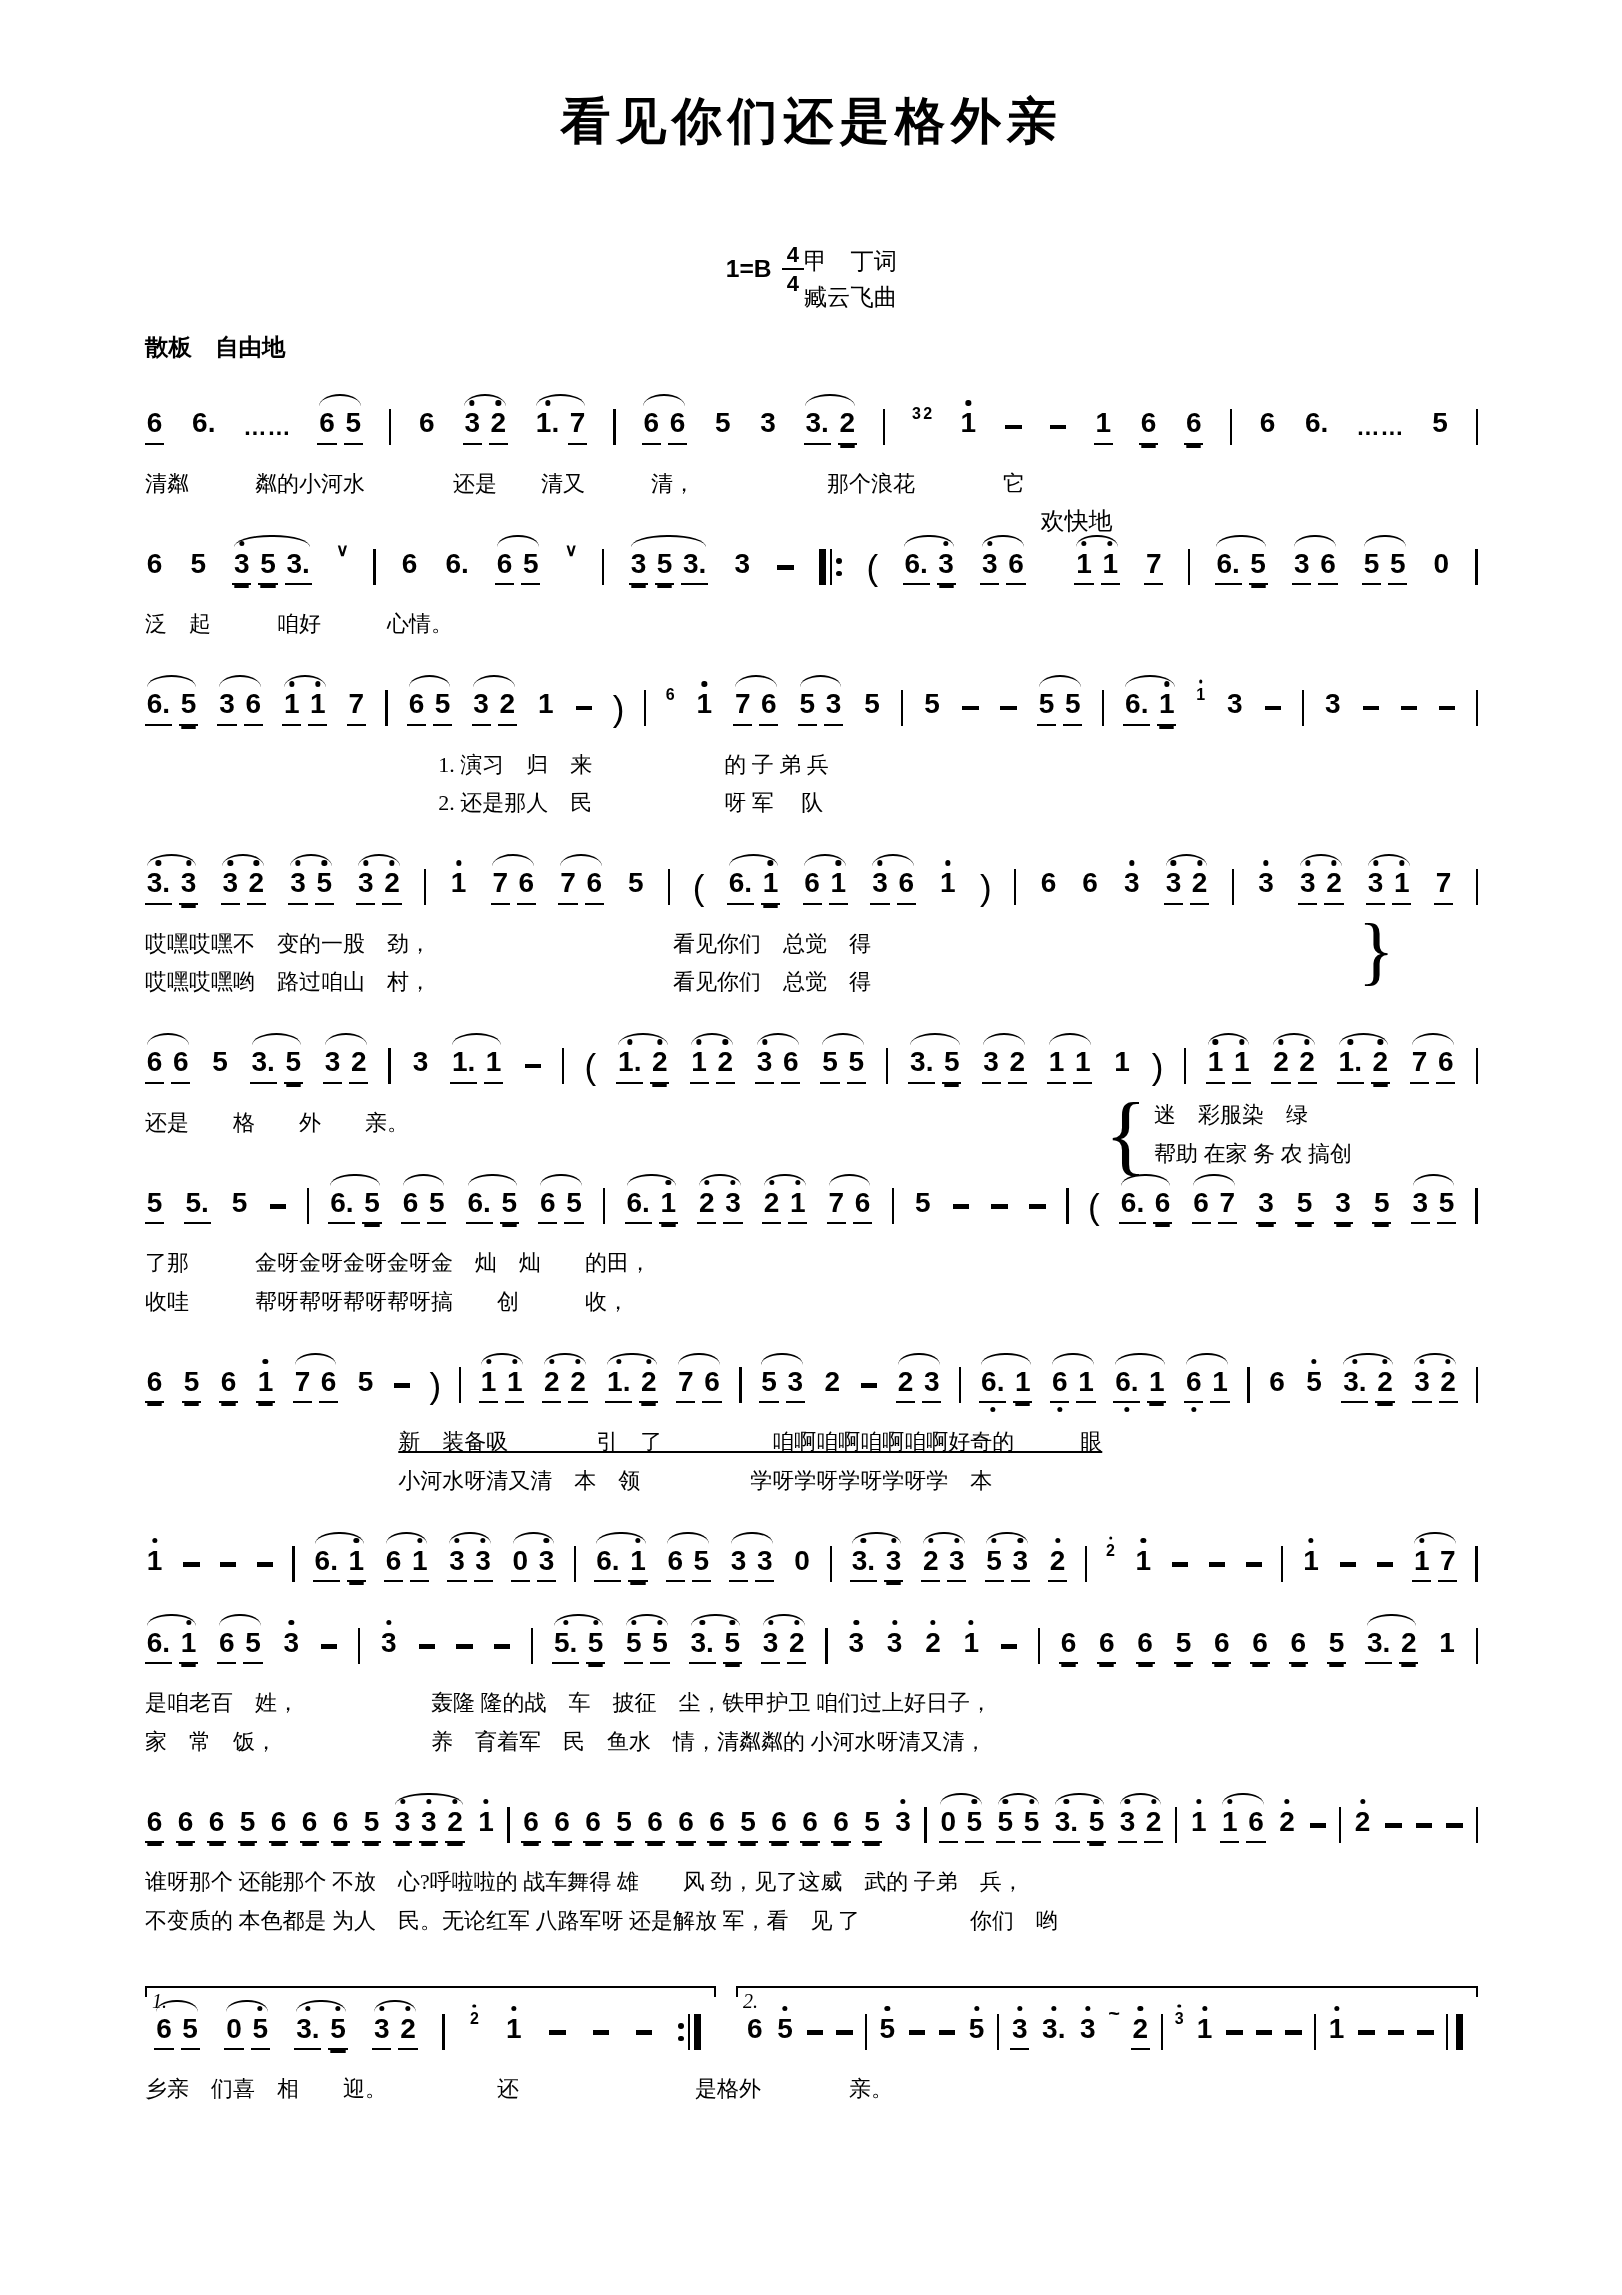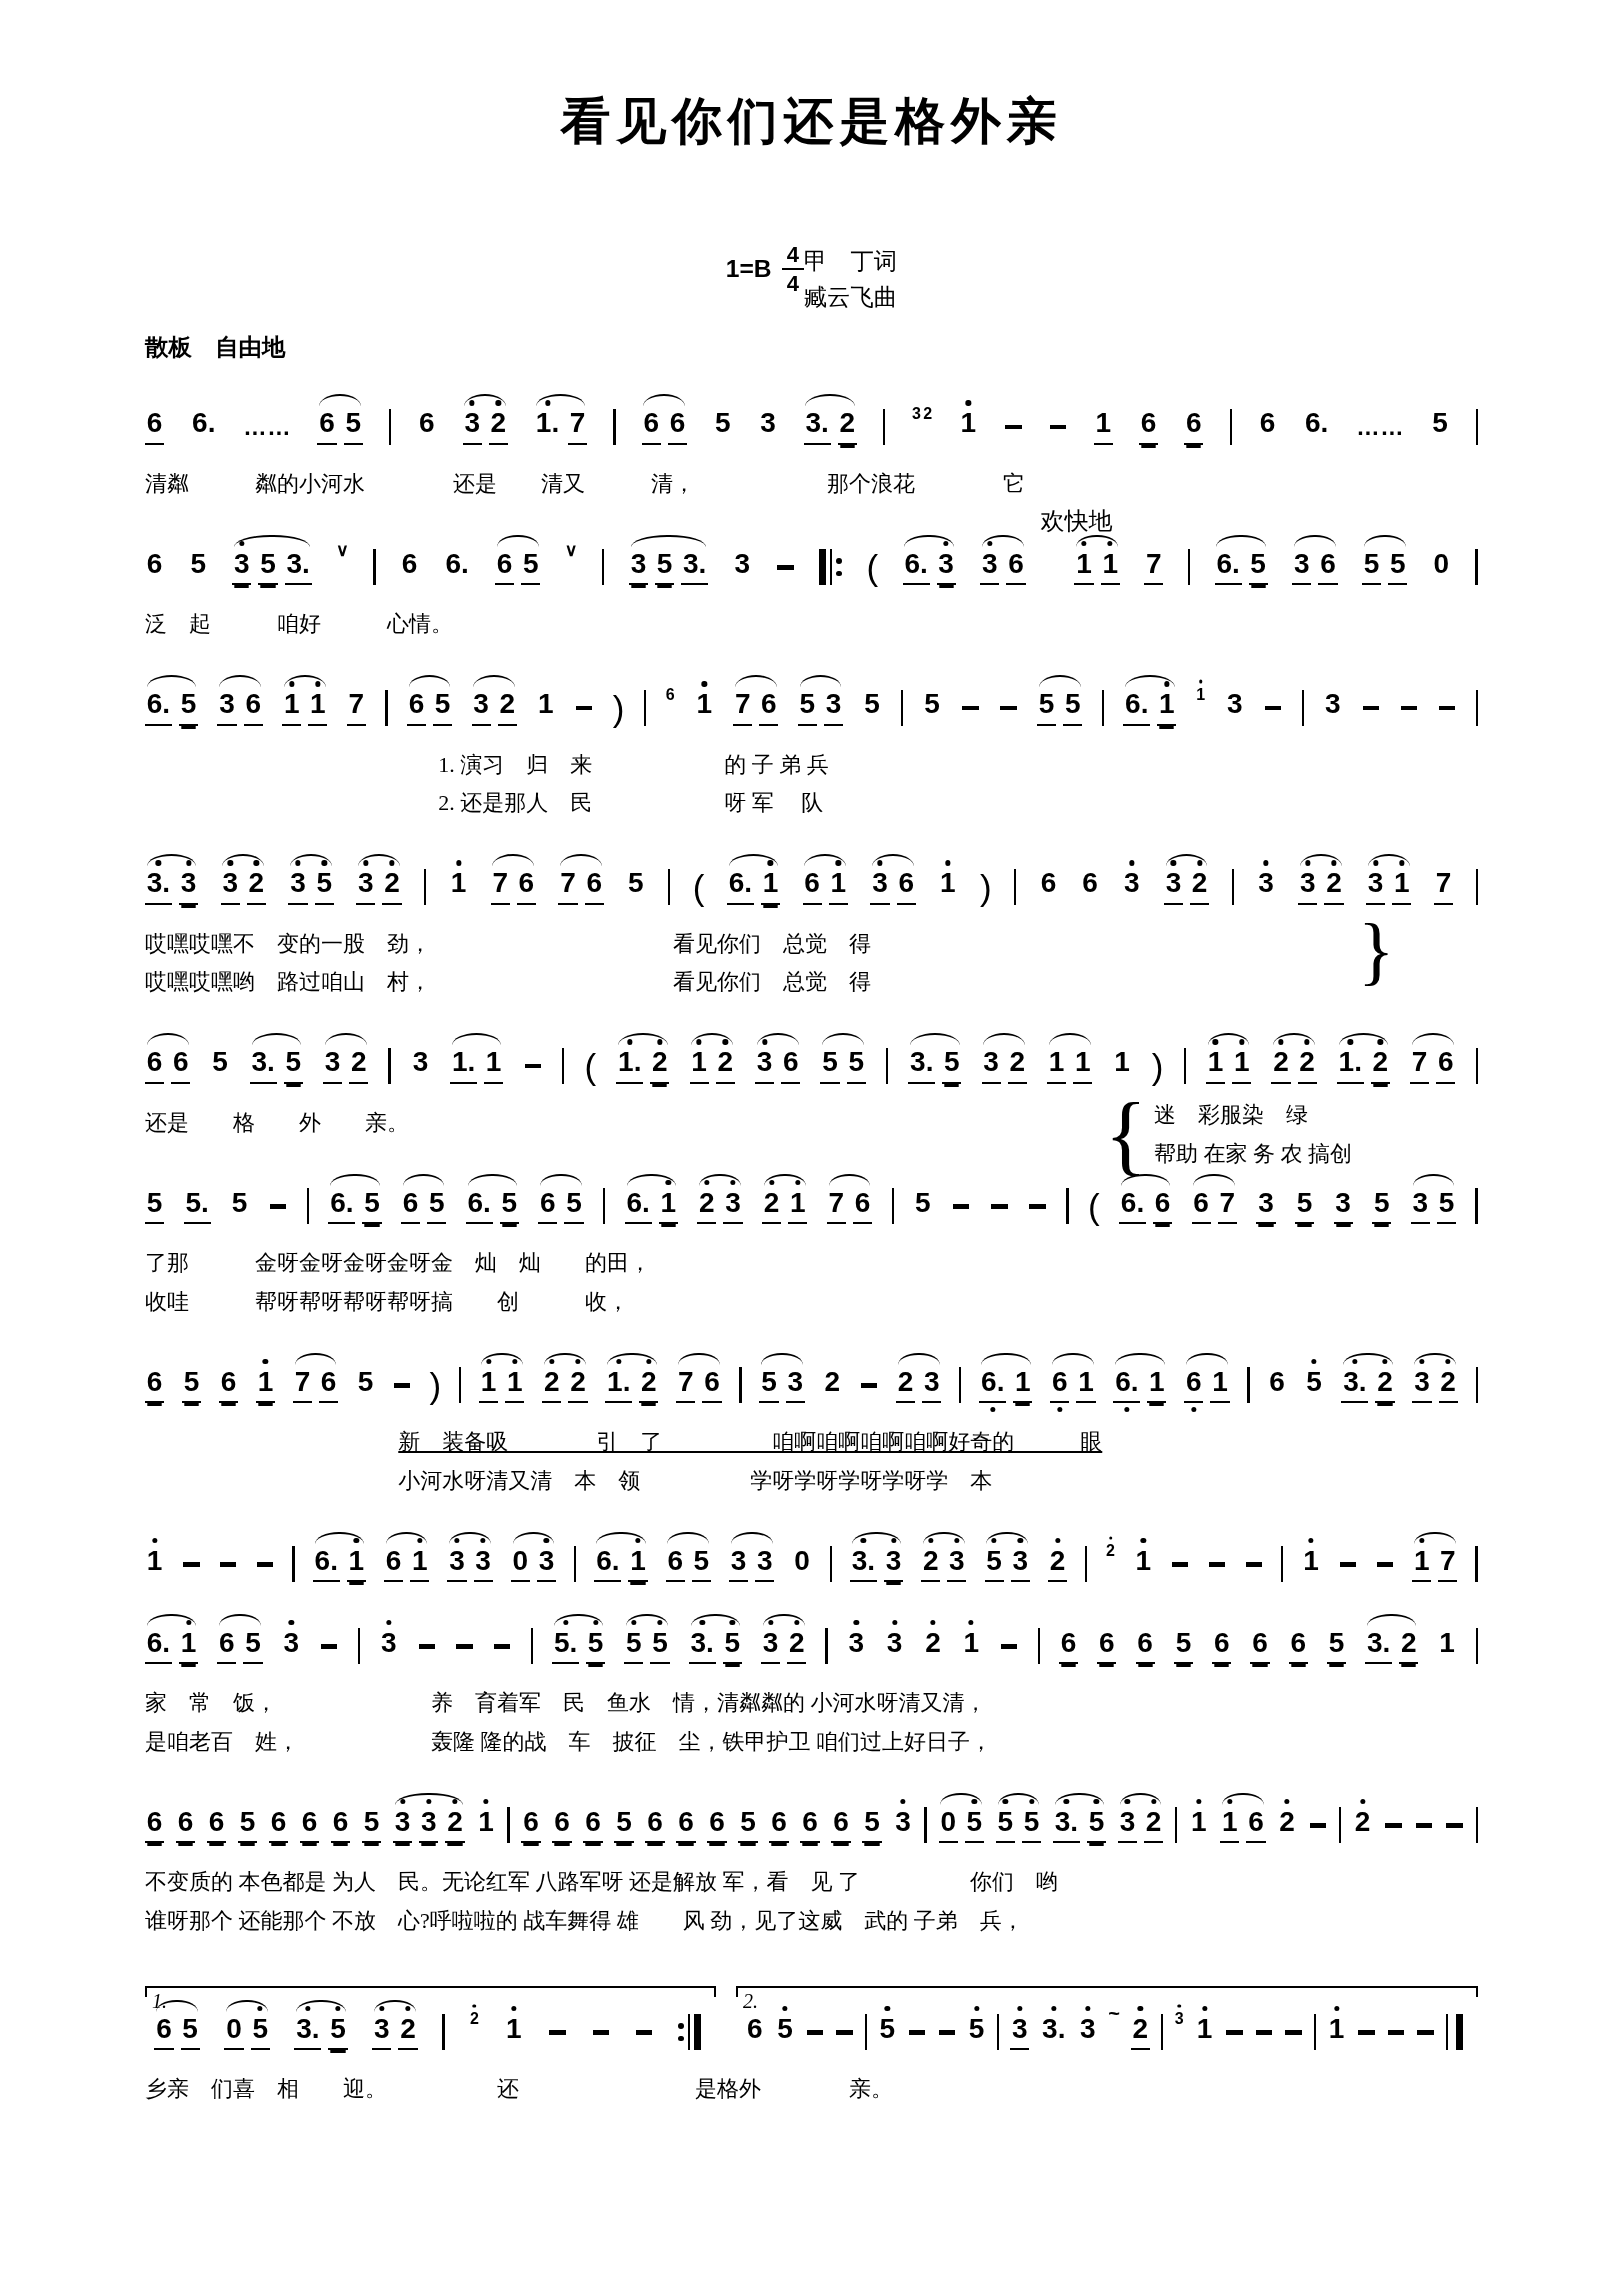--- a/index.html
+++ b/index.html
@@ -704,22 +704,22 @@
           <span class="note u2">6</span>
           <span class="note u2">5</span>
           <span class="sg">
             <span class="note u1">3.</span>
             <span class="note u2">2</span>
           </span>
           <span class="note">1</span>
           <span class="bar"></span>
         </div>
         <div class="lyrics">
+          <div class="lyric-line">是咱老百　姓，　　　　　　轰隆 隆的战　车　披征　尘，铁甲护卫 咱们过上好日子，</div>
           <div class="lyric-line">家　常　饭，　　　　　　　养　育着军　民　鱼水　情，清粼粼的 小河水呀清又清，</div>
-          <div class="lyric-line">是咱老百　姓，　　　　　　轰隆 隆的战　车　披征　尘，铁甲护卫 咱们过上好日子，</div>
         </div>
       </section>
       <section class="system">
         <div class="notes-line">
           <span class="note u2">6</span>
           <span class="note u2">6</span>
           <span class="note u2">6</span>
           <span class="note u2">5</span>
           <span class="note u2">6</span>
           <span class="note u2">6</span>
@@ -771,22 +771,22 @@
           <span class="note o1">2</span>
           <span class="dash"></span>
           <span class="bar"></span>
           <span class="note o1">2</span>
           <span class="dash"></span>
           <span class="dash"></span>
           <span class="dash"></span>
           <span class="bar"></span>
         </div>
         <div class="lyrics">
+          <div class="lyric-line">谁呀那个 还能那个 不放　心?呼啦啦的 战车舞得 雄　　风 劲，见了这威　武的 子弟　兵，</div>
           <div class="lyric-line">不变质的 本色都是 为人　民。无论红军 八路军呀 还是解放 军，看　见 了　　　　　你们　哟</div>
-          <div class="lyric-line">谁呀那个 还能那个 不放　心?呼啦啦的 战车舞得 雄　　风 劲，见了这威　武的 子弟　兵，</div>
         </div>
       </section>
       <section class="system">
         <div class="notes-line">
           <div class="volta">
             <span class="volta-label">1.</span>
             <div class="vrow">
               <span class="sg">
                 <span class="note u1">6</span>
                 <span class="note u1">5</span>

